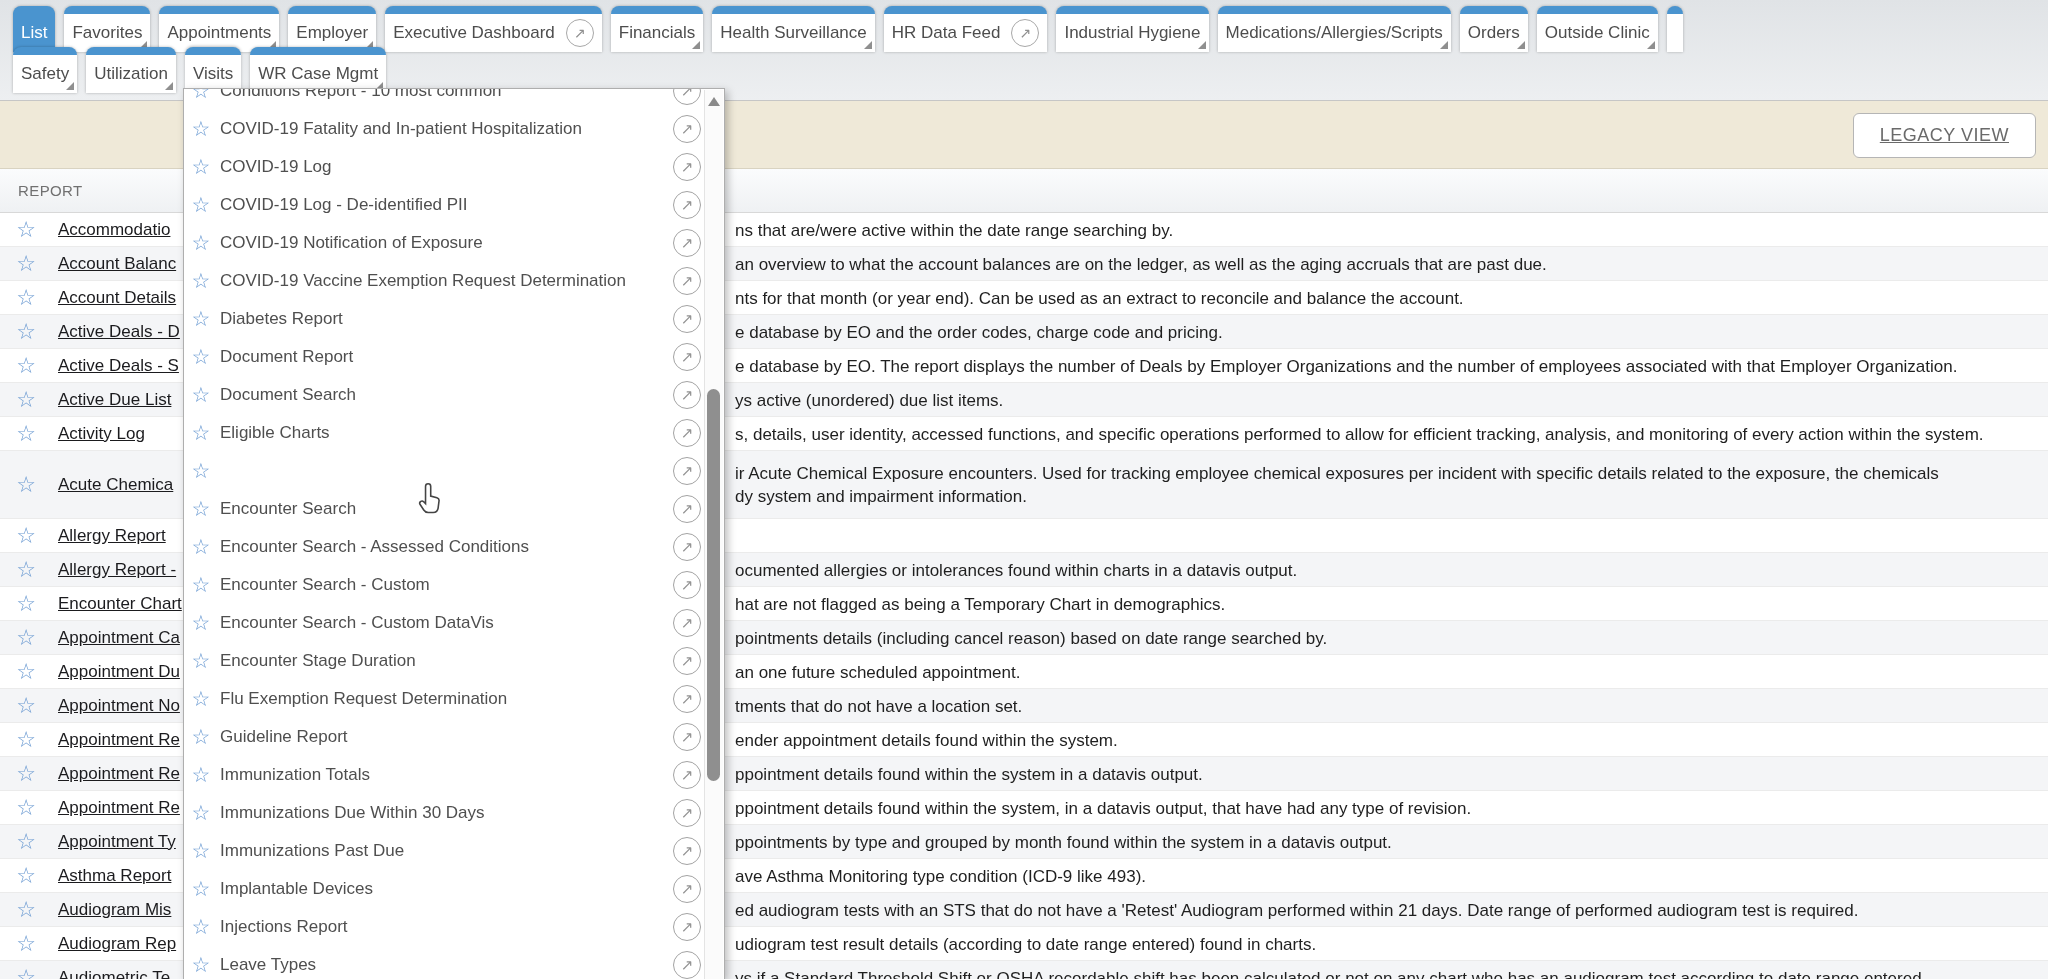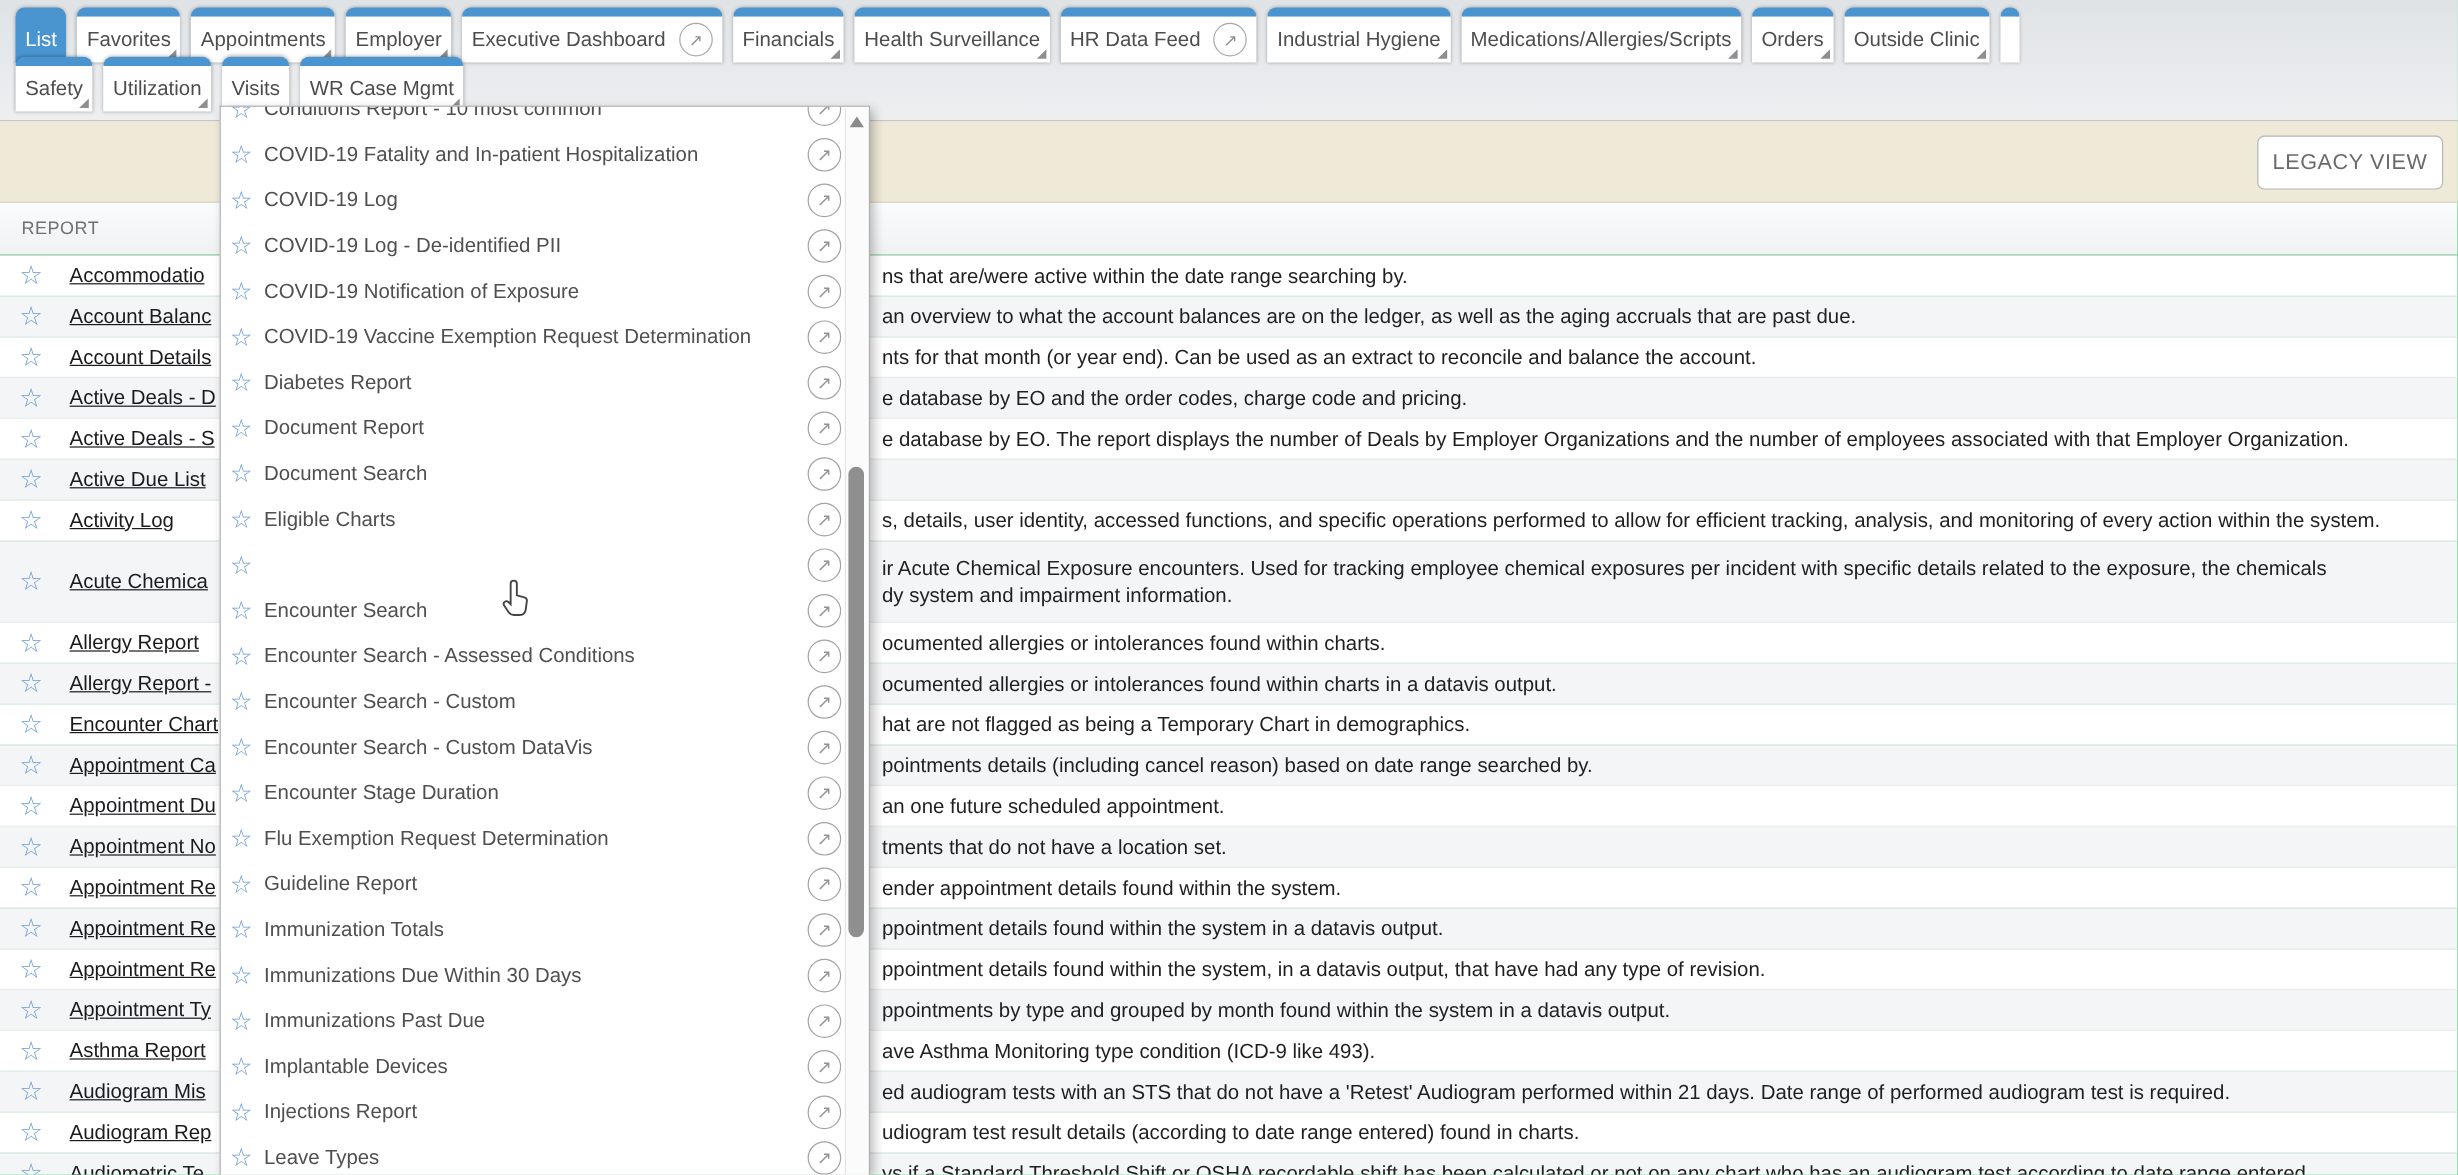--- a/index.html
+++ b/index.html
@@ -20,23 +20,23 @@
     white-space:nowrap;flex:0 0 auto;}
   .tab-active{background:#4A94CF;color:#ffffff;}
   .tab-open{z-index:55;box-shadow:0 -1px 3px rgba(0,0,0,.25);}
   .fold{position:absolute;right:3px;bottom:3px;width:0;height:0;
     border-left:8px solid transparent;border-bottom:8px solid #8f8f8f;}
   .ext-icon{display:inline-flex;width:26px;height:26px;border:1px solid #a8a8a8;border-radius:50%;
     color:#8f8f8f;font-size:14px;align-items:center;justify-content:center;margin-left:11px;}
   
   .band{position:absolute;top:101px;left:0;right:0;height:67px;background:#EFE9D8;
     border-bottom:1px solid #d9d3c1;z-index:5;}
-  .legacy-btn{position:absolute;top:12px;right:12px;height:45px;padding:0 12px;
+  .legacy-btn{position:absolute;top:12px;right:12px;height:45px;padding:0 26px;
     background:#ffffff;border:1px solid #b5b5b5;border-radius:6px;color:#6a6a6a;
-    font-size:18px;letter-spacing:.5px;font-family:"Liberation Sans",sans-serif;cursor:pointer;}
+    font-size:18px;letter-spacing:.5px;font-family:"Liberation Sans",sans-serif;cursor:pointer;text-decoration:underline;}
   
   .report-table{position:absolute;top:168px;left:0;right:0;bottom:0;background:#22c55e;
     overflow:hidden;z-index:4;}
   .table-header{height:44px;display:flex;align-items:center;padding-left:18px;
     font-size:15px;color:#707070;letter-spacing:.4px;
     background:linear-gradient(#fbfcfd,#eff1f3);border-bottom:1px solid #d8d8d8;}
   .t-row{position:relative;height:34px;display:flex;align-items:center;
     border-bottom:1px solid #ebebeb;box-sizing:border-box;background:#ffffff;}
   .t-row.alt{background:#f4f5f7;}
   .t-row.tall{height:68px;}
@@ -169,36 +169,36 @@
         <span class="r-desc">e database by EO and the order codes, charge code and pricing.</span>
       </div>
       <div class="t-row">
         <span class="star">☆</span>
         <span class="r-link">Active Deals - S</span>
         <span class="r-desc">e database by EO. The report displays the number of Deals by Employer Organizations and the number of employees associated with that Employer Organization.</span>
       </div>
       <div class="t-row alt">
         <span class="star">☆</span>
         <span class="r-link">Active Due List</span>
+        <span class="r-desc">ys active (unordered) due list items.</span>
       </div>
       <div class="t-row">
         <span class="star">☆</span>
         <span class="r-link">Activity Log</span>
         <span class="r-desc">s, details, user identity, accessed functions, and specific operations performed to allow for efficient tracking, analysis, and monitoring of every action within the system.</span>
       </div>
       <div class="t-row alt tall">
         <span class="star">☆</span>
         <span class="r-link">Acute Chemica</span>
         <span class="r-desc">ir Acute Chemical Exposure encounters. Used for tracking employee chemical exposures per incident with specific details related to the exposure, the chemicals
 dy system and impairment information.</span>
       </div>
       <div class="t-row">
         <span class="star">☆</span>
         <span class="r-link">Allergy Report</span>
-        <span class="r-desc">ocumented allergies or intolerances found within charts.</span>
       </div>
       <div class="t-row alt">
         <span class="star">☆</span>
         <span class="r-link">Allergy Report -</span>
         <span class="r-desc">ocumented allergies or intolerances found within charts in a datavis output.</span>
       </div>
       <div class="t-row">
         <span class="star">☆</span>
         <span class="r-link">Encounter Chart</span>
         <span class="r-desc">hat are not flagged as being a Temporary Chart in demographics.</span>

